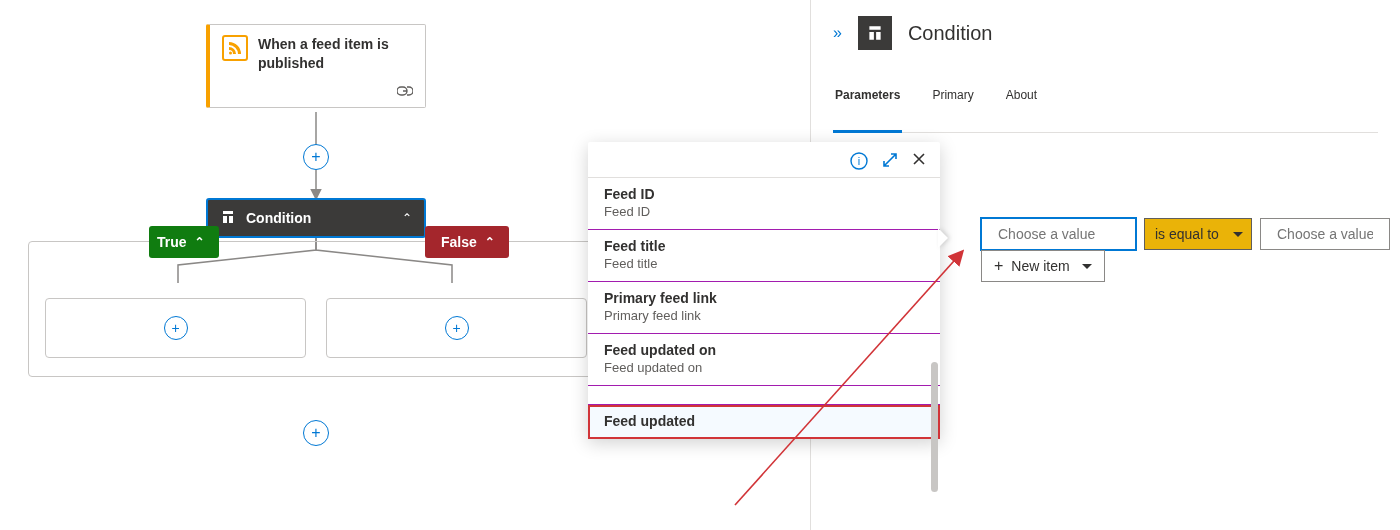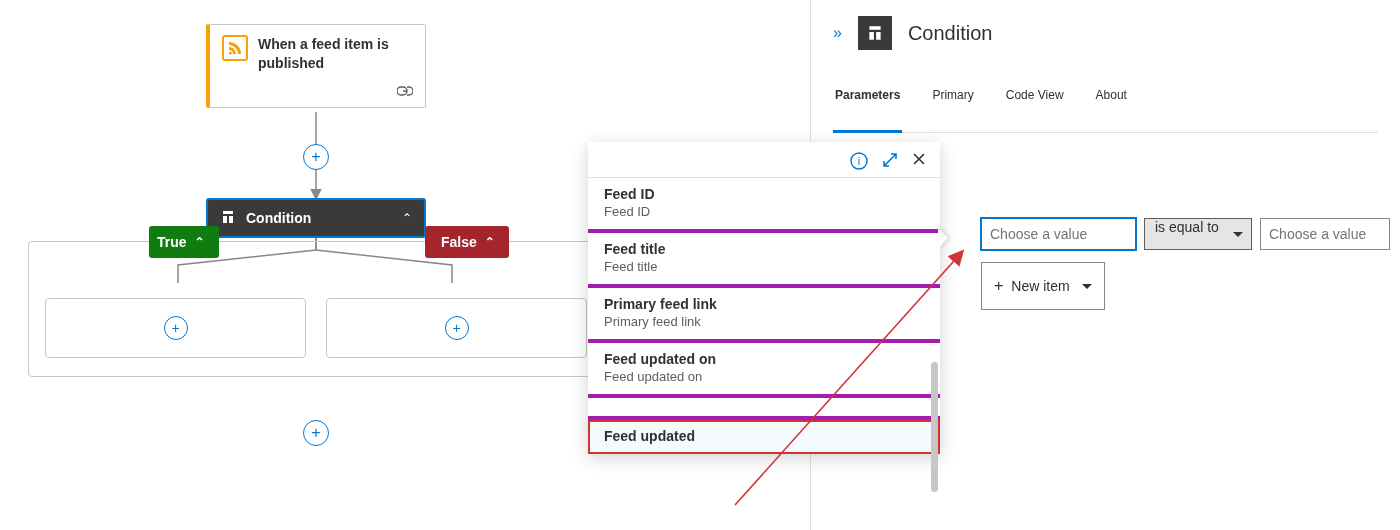--- a/index.html
+++ b/index.html
@@ -132,40 +132,40 @@
   .tabs { display:flex; gap:28px; border-bottom:1px solid #e1dfdd; margin-top: 30px;}
   .tab { padding: 8px 2px 28px 2px; cursor:pointer; font-size:12px;}
   .tab.active { border-bottom: 3px solid #0078d4; font-weight:600; margin-bottom:-1px;}
   .expr-label { margin-top: 16px; font-size:13px; color:#323130;}
   .expr-label .req { color:#a4262c; margin-left:4px;}
 
   .rule-row { display:flex; gap:8px; margin-top: 54px; align-items:center;}
   .val-input {
     width: 155px; height: 32px;
     border: 1px solid #8a8886;
-    padding: 0 8px;
+    padding: 0 16px;
     font-family:inherit; font-size:14px;
     color:#a16207;
   }
   .val-input.active-outline { outline: 2px solid #0078d4; outline-offset:-1px;}
   .op-select {
     height:32px; border:1px solid #605e5c; padding:0 20px 0 10px;
-    background:#e5e5e5;
-    display:flex;align-items:flex-start; gap:6px; cursor:pointer;
+    background:#eab308;
+    display:flex;align-items:center; gap:6px; cursor:pointer;
     position:relative; min-width:108px;
   }
   .op-select::after {
     content:""; position:absolute; right:8px; top:13px;
     border:5px solid transparent; border-top-color:#323130;
   }
   .more { font-size:20px; color:#605e5c; cursor:pointer; padding:0 4px;}
   .new-item {
-    margin-top: 12px;
+    margin-top: 0;
     display:inline-flex; align-items:center; gap:8px;
-    border:1px solid #8a8886; height:48px; padding:0 12px;
+    border:1px solid #8a8886; height:32px; padding:0 12px;
     cursor:pointer;
   }
   .new-item::before { content:"+"; font-size:16px; color:#323130;}
   .new-item::after {
     content:""; margin-left:4px;
     border:5px solid transparent; border-top-color:#323130; transform:translateY(3px);
   }
 
   
   .flyout {
@@ -180,21 +180,21 @@
   }
   .flyout-toolbar { display:flex; justify-content:flex-end; gap:14px; padding:10px 14px 4px;}
   .flyout-toolbar span { color:#0078d4; cursor:pointer;}
   .fly-close { color:#323130 !important;}
   .flyout-search {
     margin: 6px 14px 10px 14px;
     height:34px; border:2px solid #0078d4;
     padding:0 10px; font-size:14px; font-family:inherit;
   }
   .fly-list { overflow-y:auto; max-height: 330px; border-top:1px solid #e1dfdd;}
-  .fly-item { padding: 8px 16px 10px 16px; border-bottom:4px solid #a21caf; cursor:pointer;}
+  .fly-item { padding: 8px 16px 10px 16px; border-bottom:1px solid #a21caf; cursor:pointer;}
   .fly-item .t { font-weight:600; }
   .fly-item .d { color:#605e5c; font-size:13px; margin-top:2px;}
   .fly-item.highlight { border:2px solid #d13438; padding:6px 14px 8px 14px; background:#f5faff;}
 
   
   svg.anno { position:absolute; left:0; top:0; width:1400px; height:530px; pointer-events:none; z-index:6;}
 
   
   .fly-scroll { position:absolute; right:2px; top:220px; width:7px; height:130px; background:#c8c6c4; border-radius:4px;}
 
@@ -283,21 +283,20 @@
       <svg width="18" height="18" viewBox="0 0 16 16">
           <path fill="#fff" d="M3 2h10v3H3zM3 7h4v7H3zM9 7h4v7H9z"></path>
         </svg>
     </span>
     <span class="rp-title">Condition</span>
   </div>
 
   <div class="tabs">
     <div class="tab active">Parameters</div>
     <div class="tab">Primary</div>
-    <div class="tab">Code View</div>
     <div class="tab">About</div>
   </div>
 
   <div class="expr-label">
     <span>ssion</span><span class="req">*</span>
   </div>
 
   <div class="rule-row" style="margin-left:148px;">
     <input class="val-input active-outline" placeholder="Choose a value" style="">
     <div class="op-select">

